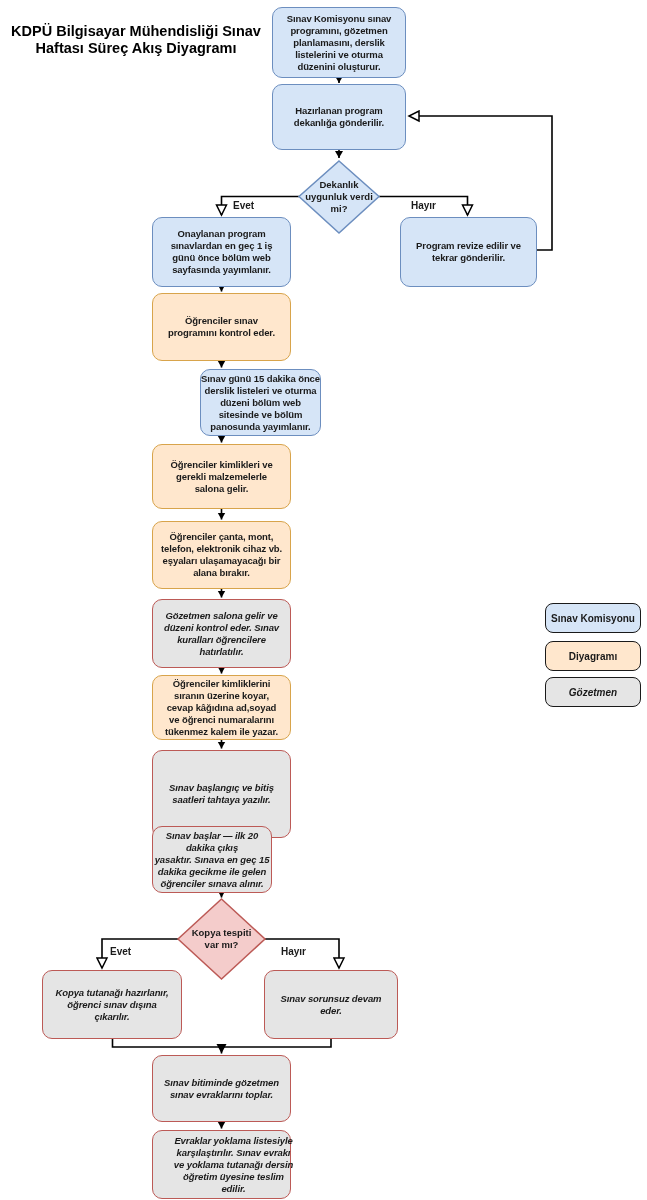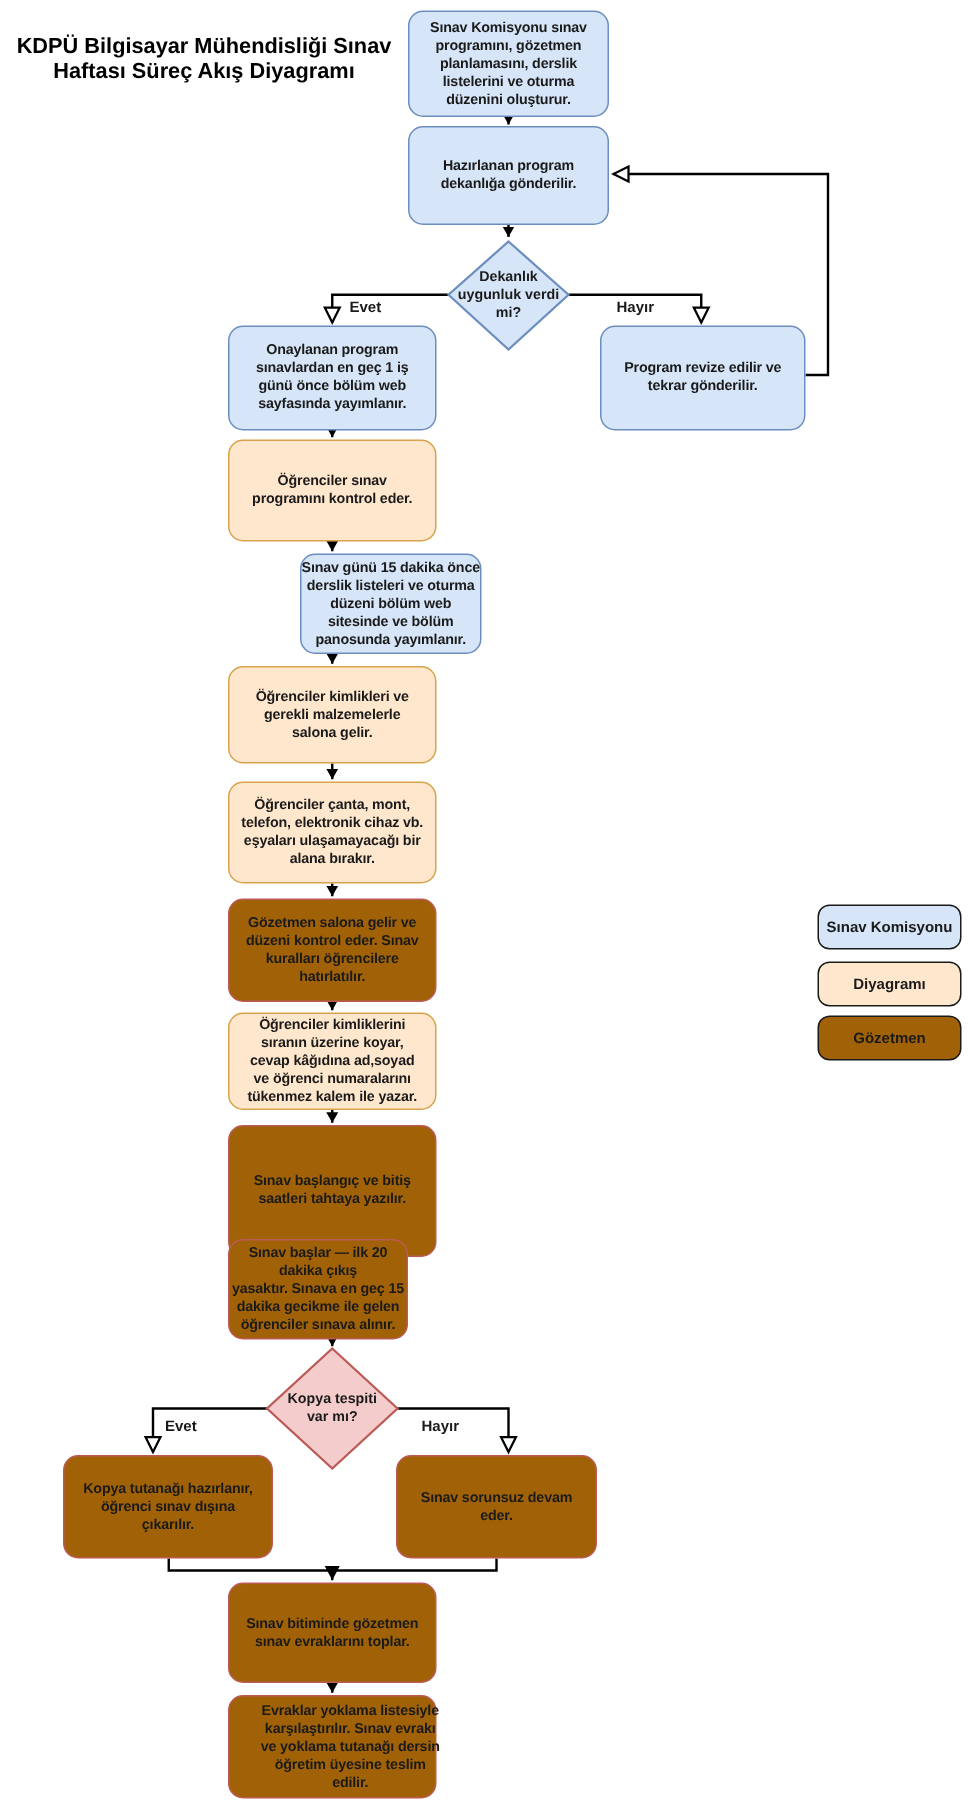--- a/index.html
+++ b/index.html
@@ -5,21 +5,21 @@
   html,body{margin:0;padding:0;background:#ffffff;}
   #canvas{position:relative;width:647px;height:1200px;background:#ffffff;overflow:hidden;
           font-family:"Liberation Sans",sans-serif;}
   #connectors{position:absolute;left:0;top:0;z-index:0;}
   .node{position:absolute;z-index:2;box-sizing:border-box;border:1.5px solid;border-radius:10px;
         display:flex;align-items:center;justify-content:center;text-align:center;
         font-weight:bold;font-size:9.5px;line-height:12px;letter-spacing:-0.1px;
         color:#1a1a1a;white-space:pre;}
   .c-blue{background:#d6e5f7;border-color:#6c8ebf;}
   .c-orange{background:#ffe7cd;border-color:#d8a44b;}
-  .c-pink{background:#a16207;border-color:#bc5a56;}
+  .c-pink{background:#e5e5e5;border-color:#bc5a56;font-style:italic;}
   .dtext{position:absolute;z-index:2;display:flex;align-items:center;justify-content:center;
          text-align:center;font-weight:bold;font-size:9.5px;line-height:12px;color:#1a1a1a;white-space:pre;}
   .blabel{position:absolute;z-index:2;font-weight:bold;font-size:10px;color:#1a1a1a;white-space:pre;}
   #title{position:absolute;left:0;top:23px;width:272px;z-index:2;text-align:center;
          font-weight:bold;font-size:14.5px;line-height:17px;color:#000;white-space:pre-line;}
   .legend-box{position:absolute;z-index:2;box-sizing:border-box;width:96px;height:30px;
         border:1.5px solid;border-radius:8px;display:flex;align-items:center;justify-content:center;
         font-weight:bold;font-size:10px;color:#1a1a1a;white-space:pre;}
   
   #n-create-program {left:272px;top:7px;  width:134px;height:71px;}

